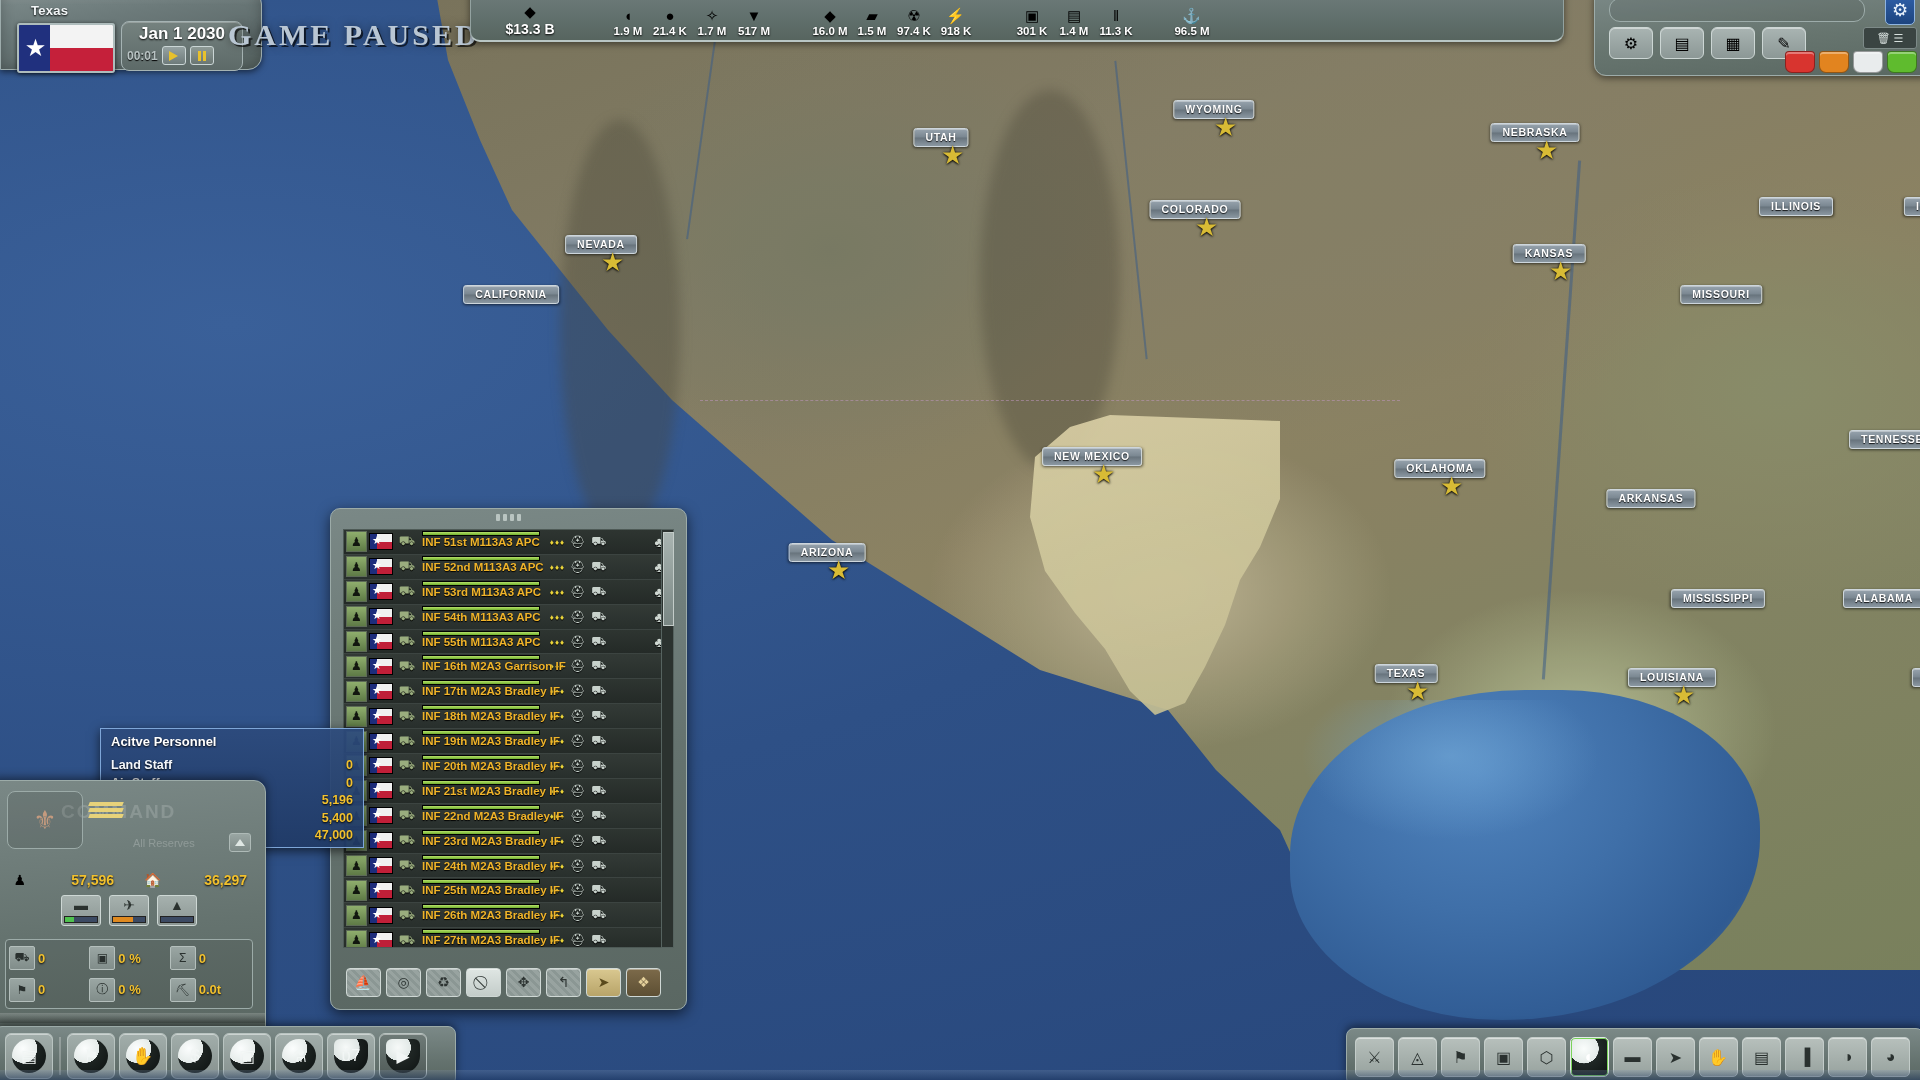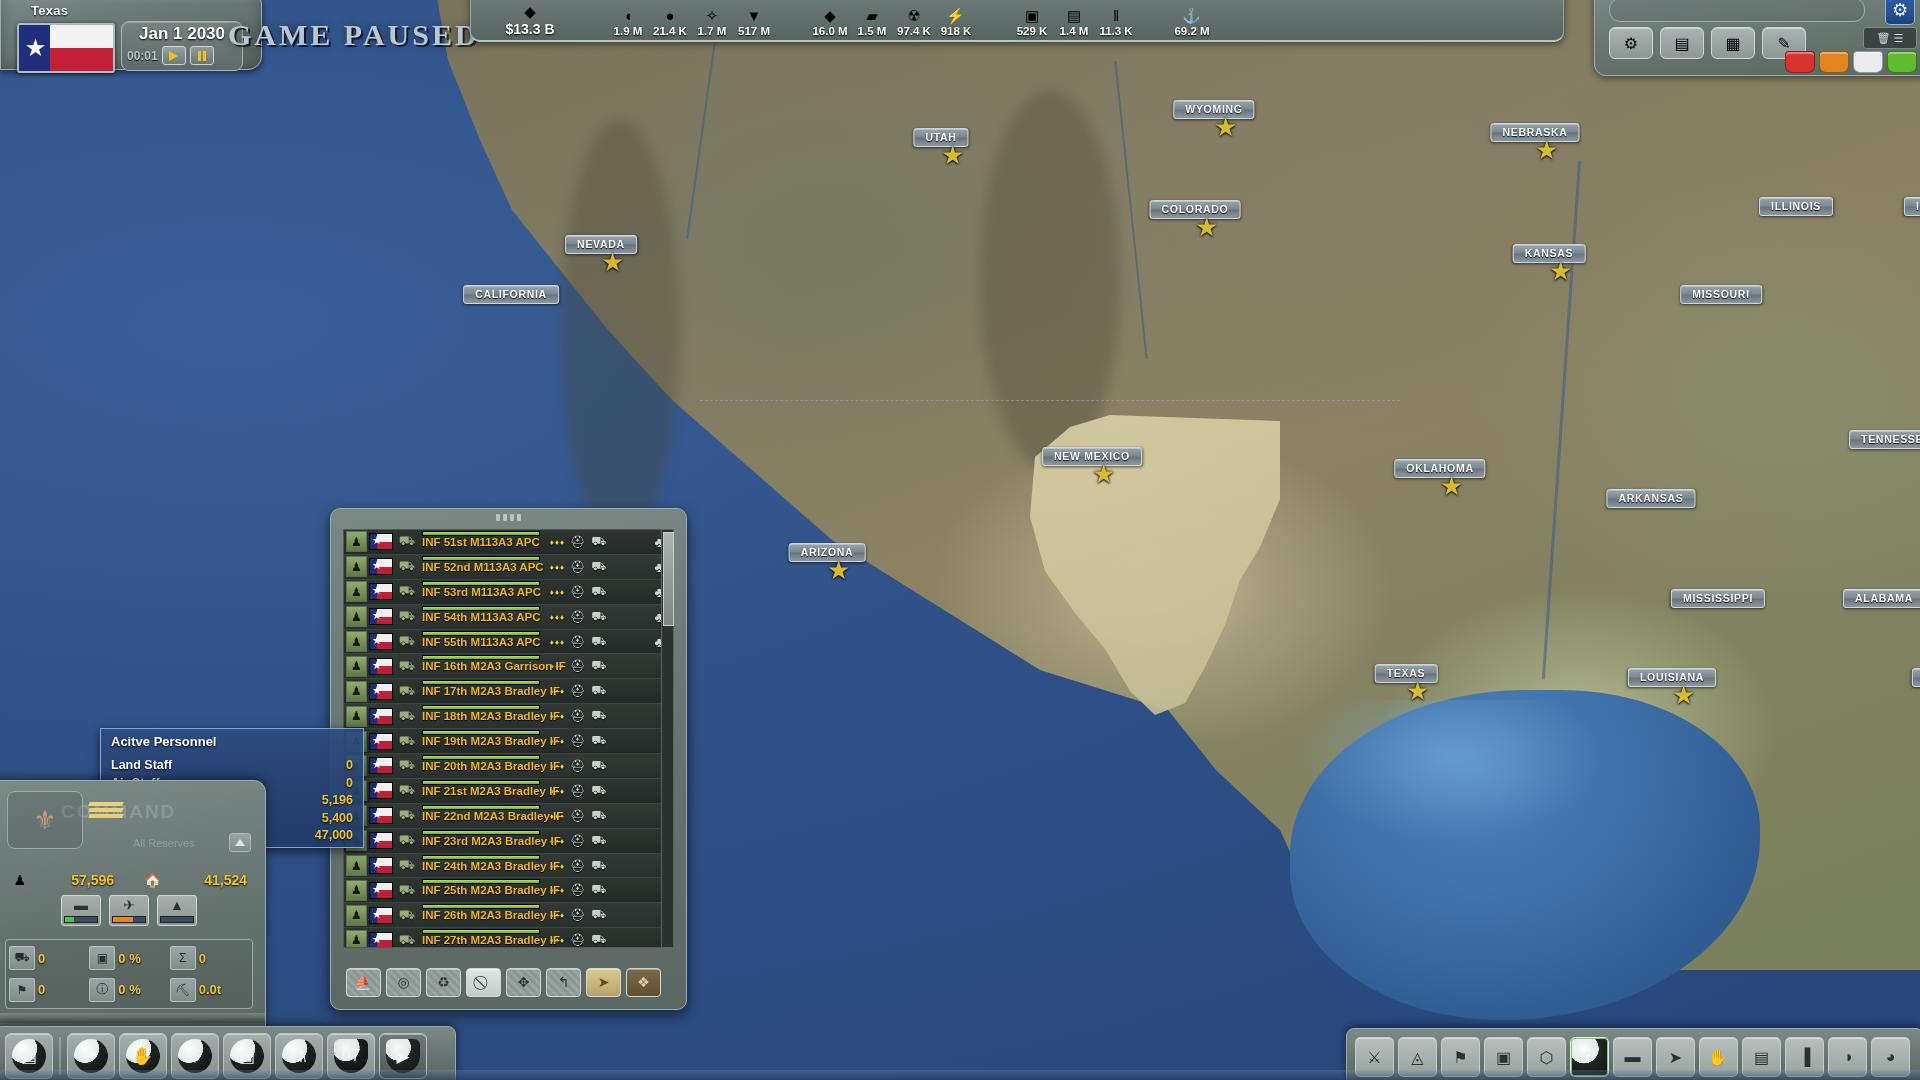--- a/index.html
+++ b/index.html
@@ -453,33 +453,33 @@
     <div class="res">
       <div class="ri">☢</div>
       <div class="rv">97.4 K</div>
     </div>
     <div class="res">
       <div class="ri">⚡</div>
       <div class="rv">918 K</div>
     </div>
     <div class="res gap-l">
       <div class="ri">▣</div>
-      <div class="rv">529 K</div>
+      <div class="rv">301 K</div>
     </div>
     <div class="res">
       <div class="ri">▤</div>
       <div class="rv">1.4 M</div>
     </div>
     <div class="res">
       <div class="ri">‖</div>
       <div class="rv">11.3 K</div>
     </div>
     <div class="res gap-l">
       <div class="ri">⚓</div>
-      <div class="rv">69.2 M</div>
+      <div class="rv">96.5 M</div>
     </div>
   </div>
 
 <div id="hud-topright">
   <div id="tr-slot"></div>
   <div id="tr-btns">
       <div class="tr-btn">
         <span>⚙</span>
       </div>
       <div class="tr-btn">
@@ -1022,21 +1022,21 @@
       <i></i>
     </div>
   <div id="cmd-reserve">All Reserves</div>
   <div id="cmd-up">
       <i></i>
     </div>
   <div id="pop-row">
     <span class="pop-ico">♟</span>
     <span class="pop-val">57,596</span>
     <span class="pop-ico" style="margin-left:26px">🏠</span>
-    <span class="pop-val">41,524</span>
+    <span class="pop-val">36,297</span>
   </div>
   <div id="force-row">
       <div class="force">
         <span>▬</span>
         <div class="fbar">
           <i style="width: 28%; background: rgb(79, 194, 79);"></i>
         </div>
       </div>
       <div class="force">
         <span>✈</span>

